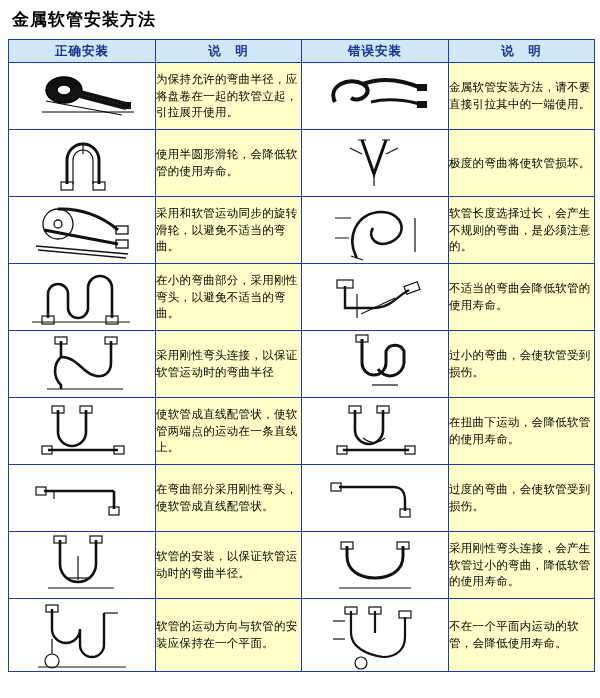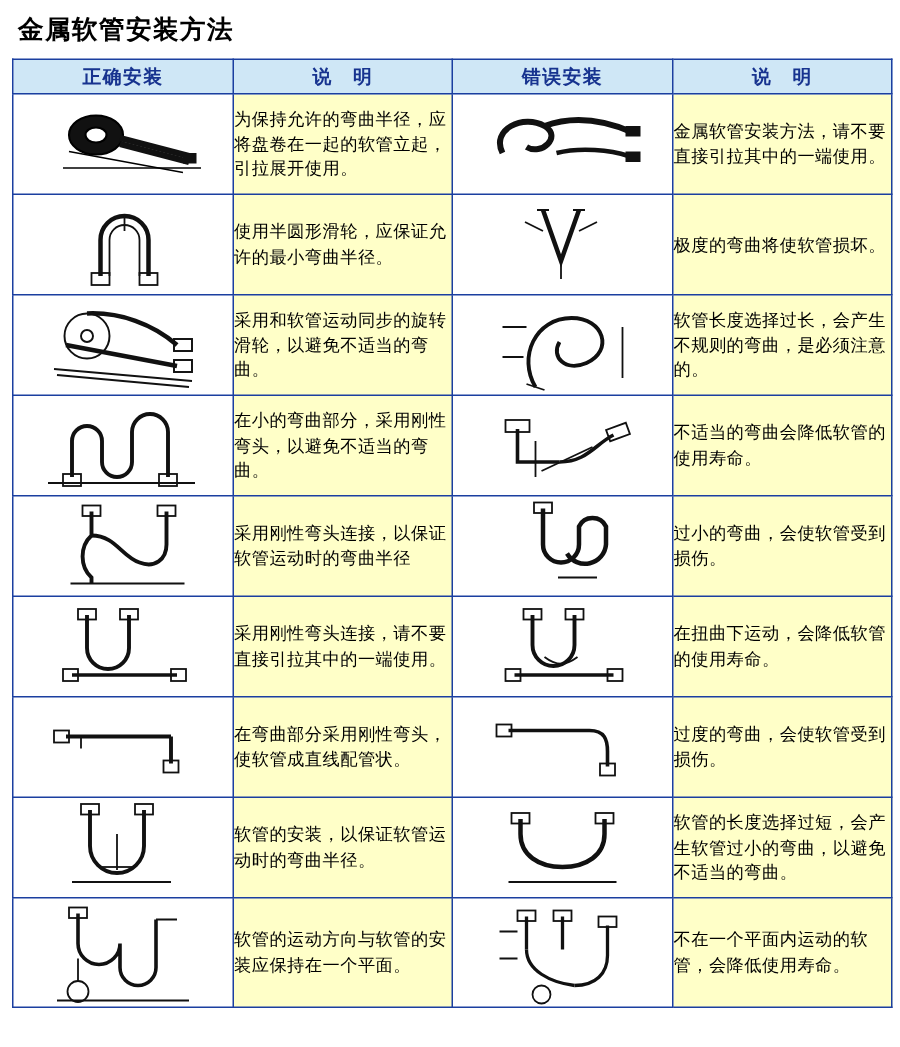--- a/index.html
+++ b/index.html
@@ -26,20 +26,21 @@
     font-weight: bold;
     letter-spacing: 1px;
     margin: 2px 0 8px 4px;
     color: #000;
   }
   table.matrix {
     border-collapse: collapse;
     table-layout: fixed;
     width: 582px;
     border: 1px solid #1b3fa0;
+    font-family: Liberation Serif, serif;
   }
   table.matrix td, table.matrix th {
     border: 1px solid #1b3fa0;
     padding: 0;
     vertical-align: middle;
   }
   thead th {
     background: #cfe7f6;
     color: #17338f;
     font-size: 12.5px;
@@ -130,21 +131,21 @@
               </g>
               <g fill="none" stroke="#111" stroke-width="1.2">
                 <path d="M46 50 L46 26 A10 10 0 0 1 66 26 L66 50"></path>
                 <rect x="34" y="48" width="12" height="8"></rect>
                 <rect x="66" y="48" width="12" height="8"></rect>
                 <path d="M56 10 L56 20"></path>
               </g>
             </svg>
           </span>
         </td>
-        <td class="txtcell">使用半圆形滑轮，应保证允许的最小弯曲半径。</td>
+        <td class="txtcell">使用半圆形滑轮，会降低软管的使用寿命。</td>
         <td class="imgcell">
           <span class="fig">
             <svg width="110" height="58" viewBox="0 0 110 58">
               <g fill="none" stroke="#111" stroke-width="3">
                 <path d="M42 6 L54 40 L66 6"></path>
               </g>
               <g fill="none" stroke="#111" stroke-width="1.2">
                 <path d="M38 6 L46 6 M62 6 L70 6"></path>
                 <path d="M54 40 L54 52"></path>
                 <path d="M30 14 L42 20 M78 14 L66 20"></path>
@@ -269,21 +270,21 @@
               <g fill="none" stroke="#111" stroke-width="1.2">
                 <rect x="30" y="4" width="12" height="7"></rect>
                 <rect x="58" y="4" width="12" height="7"></rect>
                 <path d="M26 48 L96 48" stroke-width="2.4"></path>
                 <rect x="20" y="44" width="10" height="8"></rect>
                 <rect x="92" y="44" width="10" height="8"></rect>
               </g>
             </svg>
           </span>
         </td>
-        <td class="txtcell">采用刚性弯头连接，请不要直接引拉其中的一端使用。</td>
+        <td class="txtcell">使软管成直线配管状，使软管两端点的运动在一条直线上。</td>
         <td class="imgcell">
           <span class="fig">
             <svg width="120" height="58" viewBox="0 0 120 58">
               <g fill="none" stroke="#111" stroke-width="2.6">
                 <path d="M40 8 L40 28 A14 14 0 0 0 68 28 L68 8"></path>
               </g>
               <g fill="none" stroke="#111" stroke-width="1.2">
                 <rect x="34" y="4" width="12" height="7"></rect>
                 <rect x="62" y="4" width="12" height="7"></rect>
                 <path d="M28 48 L94 48" stroke-width="2.4"></path>
@@ -355,21 +356,21 @@
                 <path d="M32 22 L32 12 M32 22 C32 36, 44 44, 60 44 C76 44, 88 36, 88 22 L88 12"></path>
               </g>
               <g fill="none" stroke="#111" stroke-width="1.2">
                 <rect x="26" y="8" width="12" height="7"></rect>
                 <rect x="82" y="8" width="12" height="7"></rect>
                 <path d="M24 54 L96 54"></path>
               </g>
             </svg>
           </span>
         </td>
-        <td class="txtcell">软管的长度选择过短，会产生软管过小的弯曲，以避免不适当的弯曲。</td>
+        <td class="txtcell">采用刚性弯头连接，会产生软管过小的弯曲，降低软管的使用寿命。</td>
       </tr>
 
       <tr>
         <td class="imgcell">
           <span class="fig">
             <svg width="128" height="72" viewBox="0 0 128 72">
               <g fill="none" stroke="#111" stroke-width="2.4">
                 <path d="M34 10 L34 30 A14 14 0 0 0 62 30 L62 46 A12 12 0 0 0 86 46 L86 14"></path>
               </g>
               <g fill="none" stroke="#111" stroke-width="1.2">

